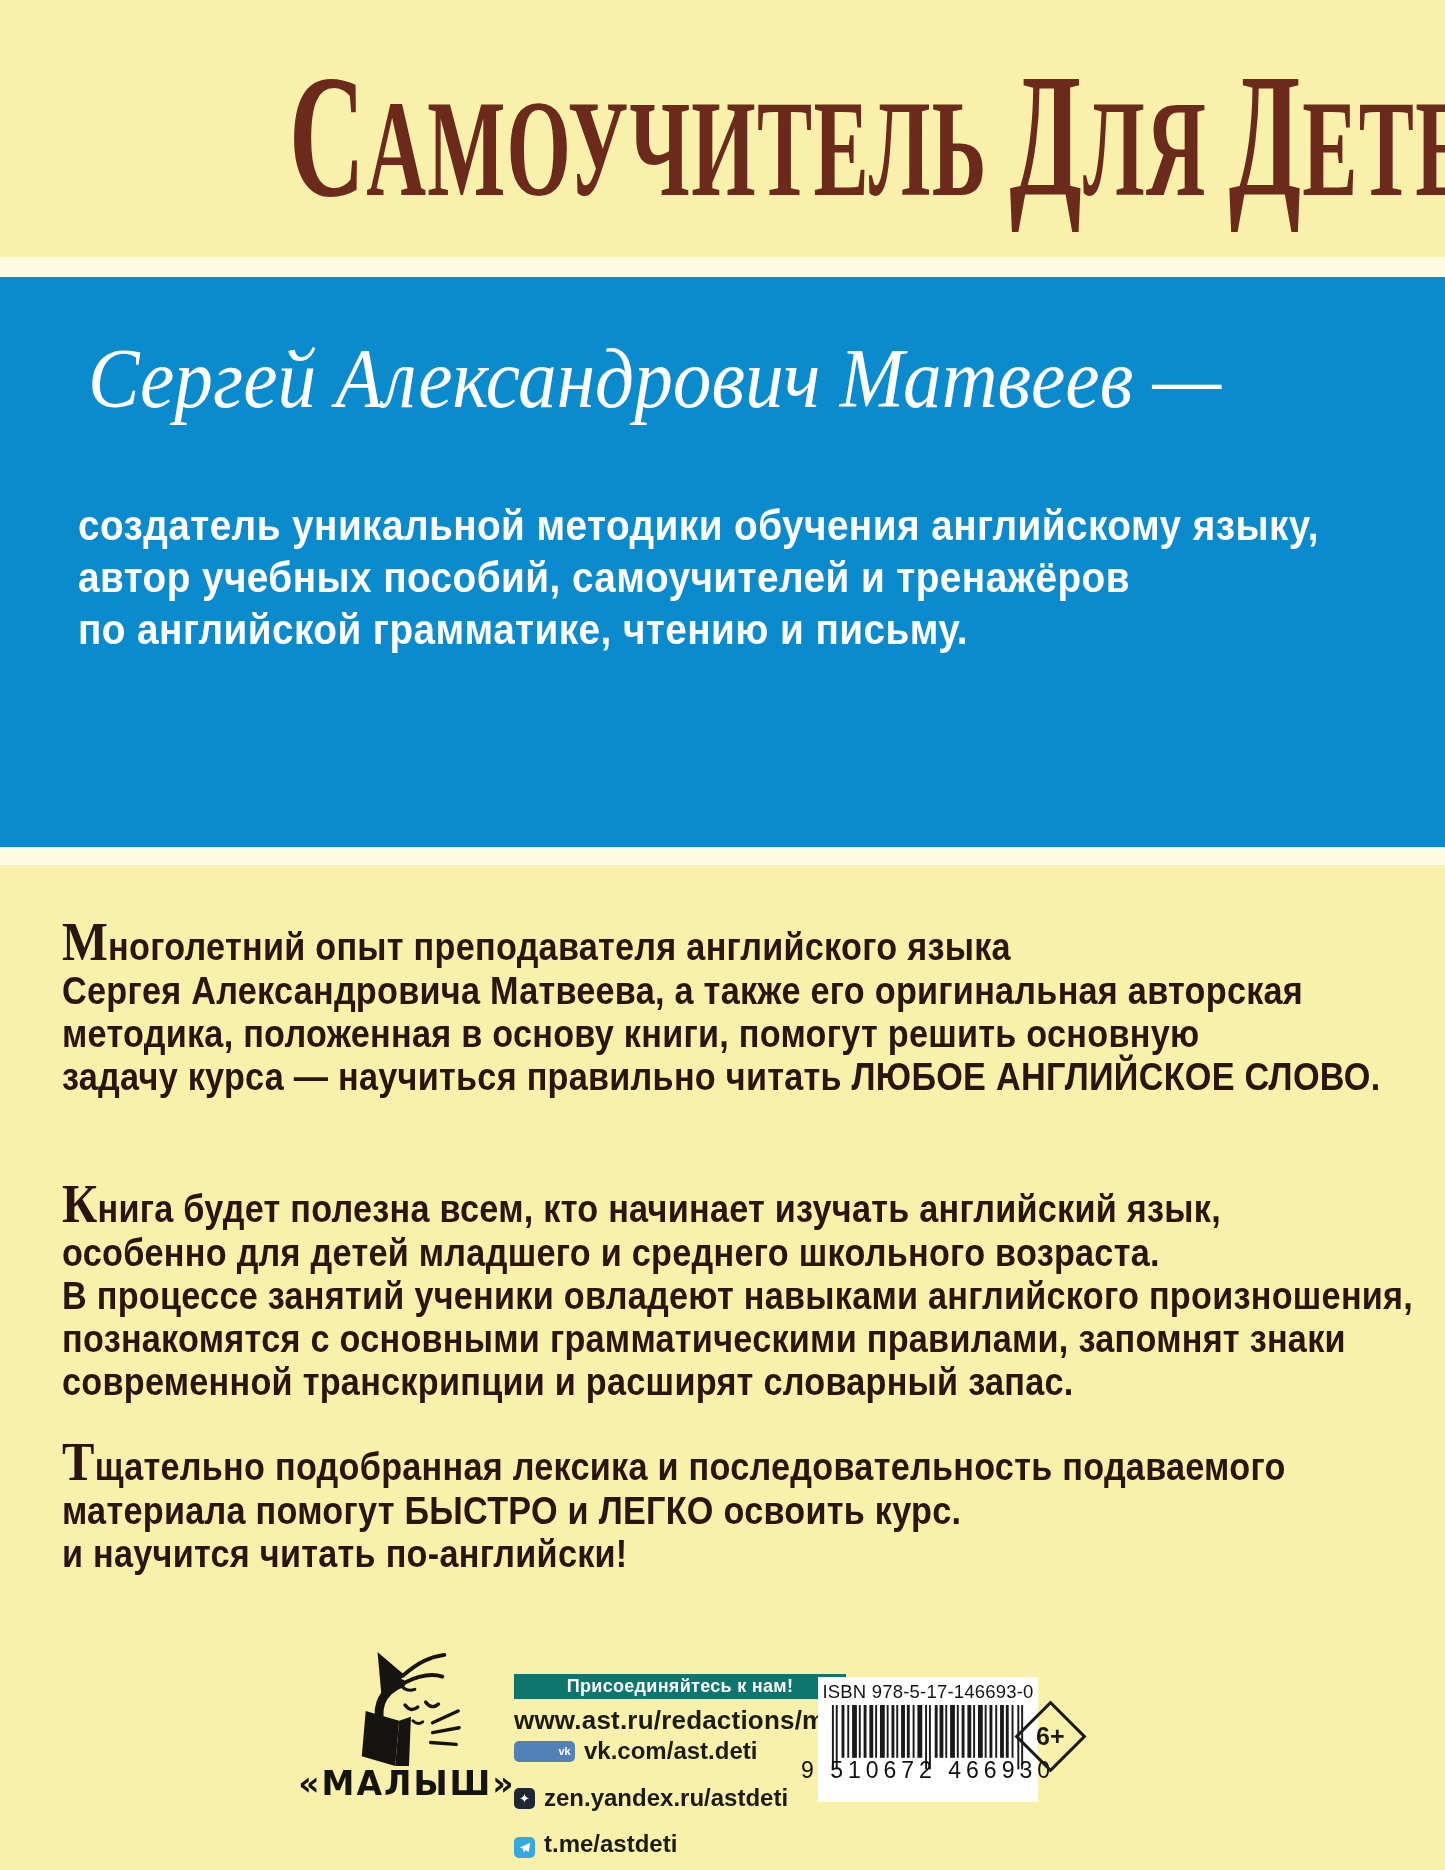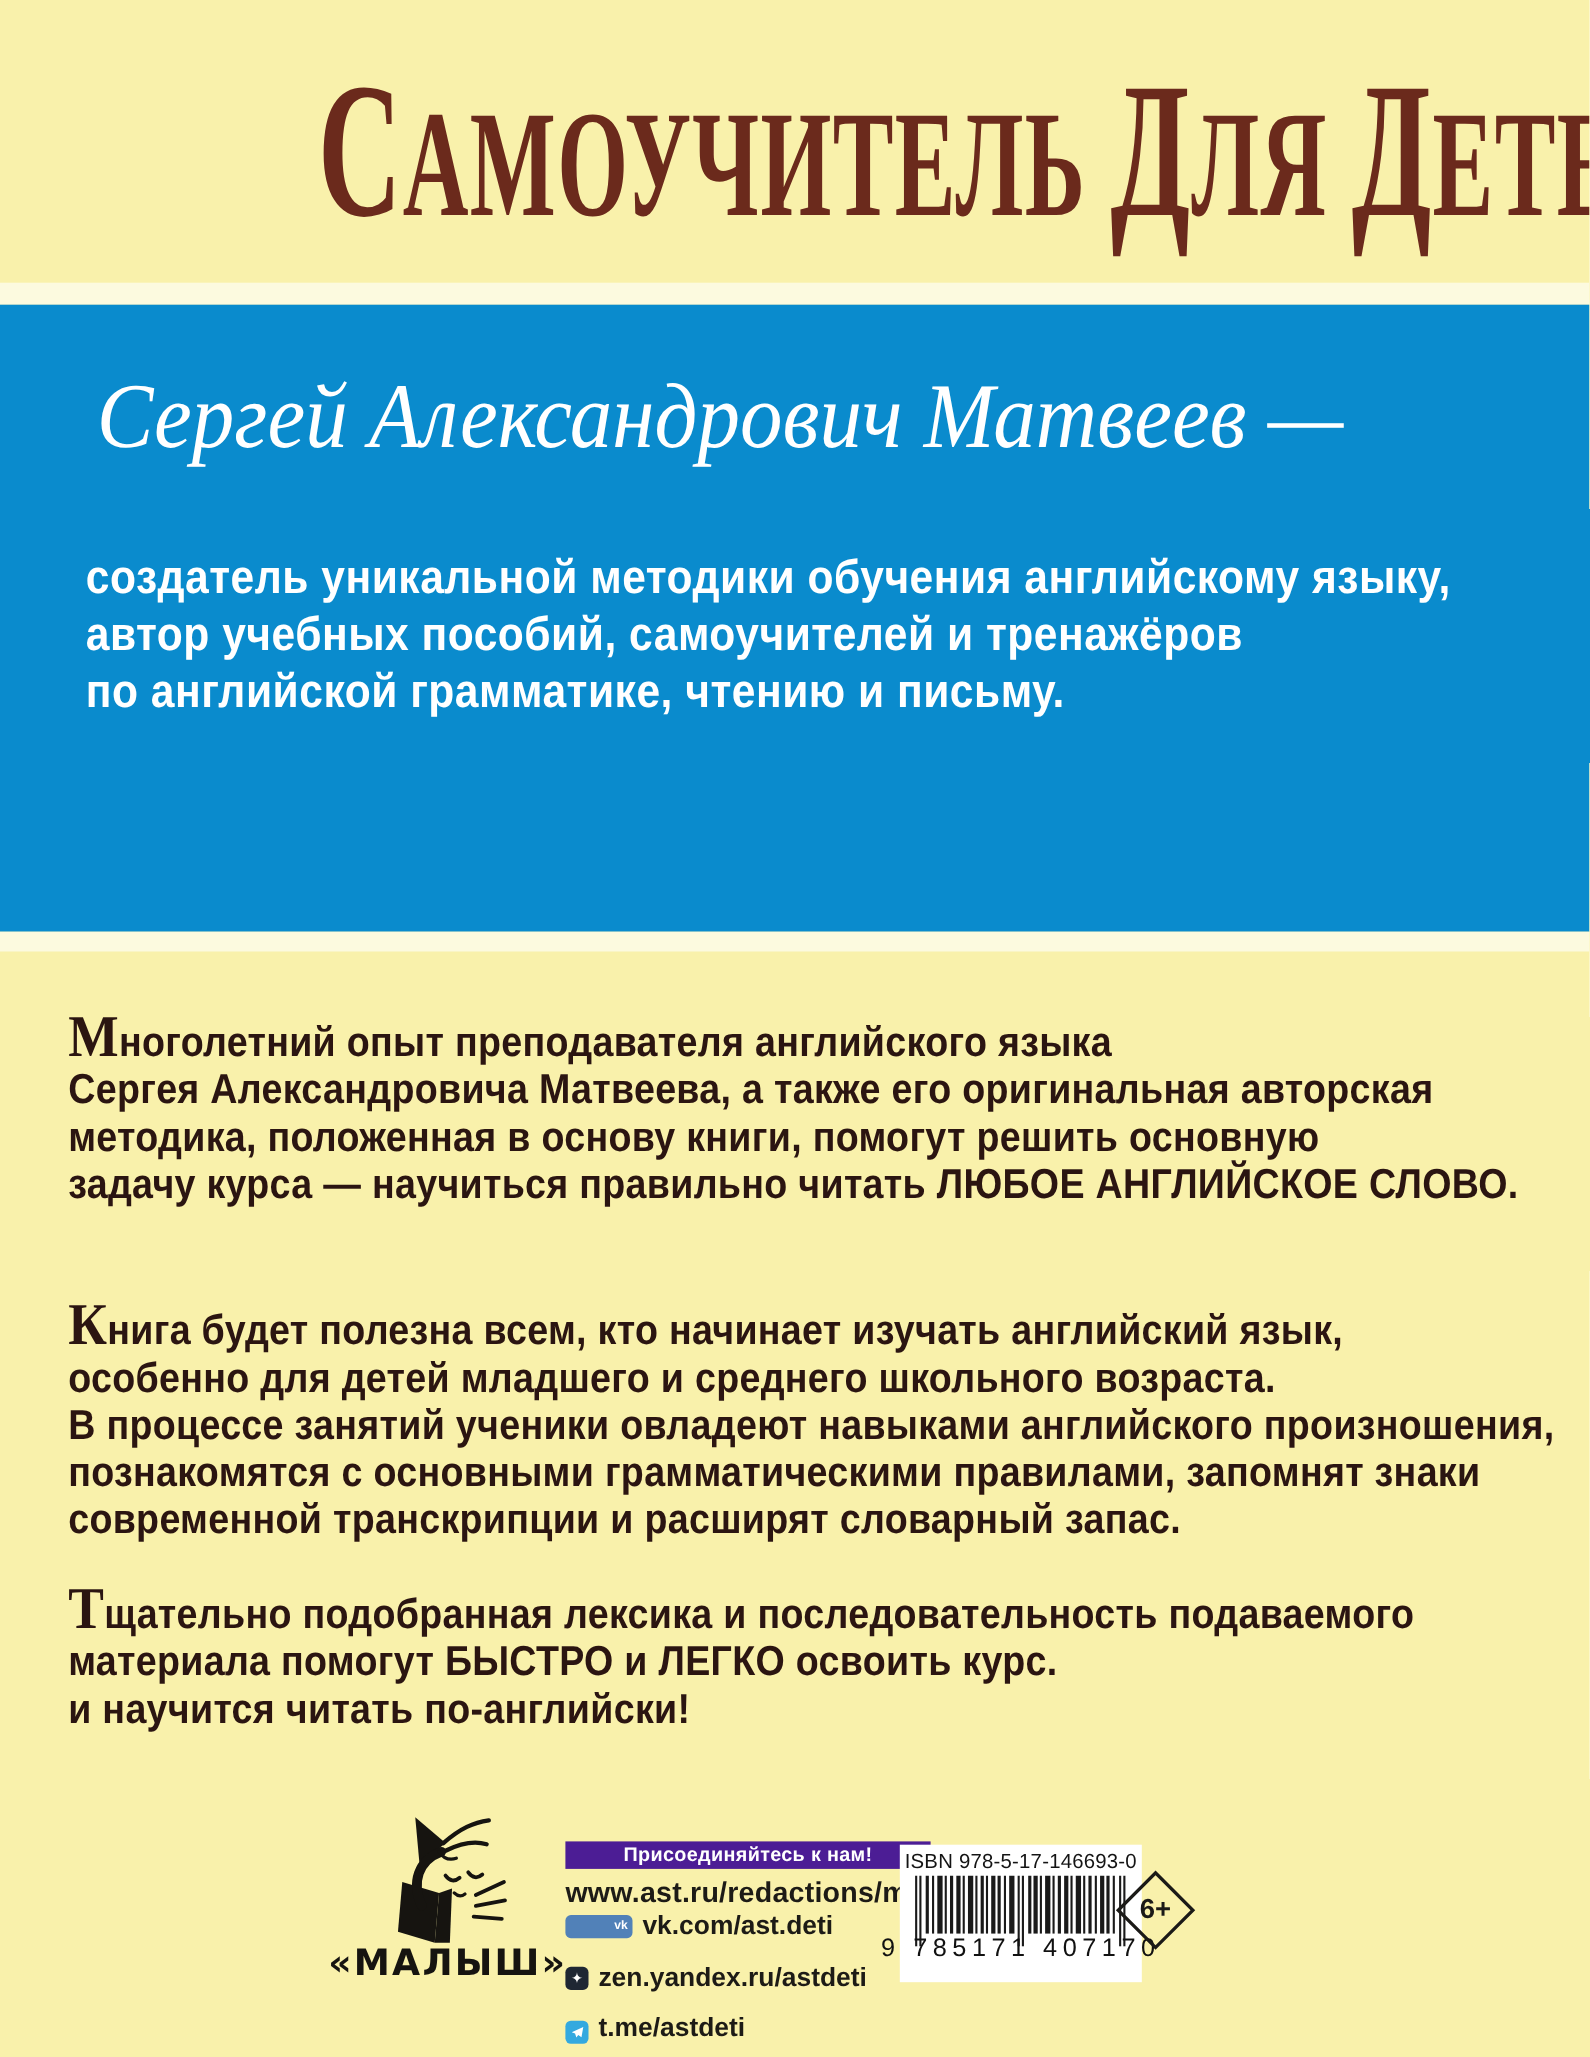--- a/index.html
+++ b/index.html
@@ -74,21 +74,21 @@
   .logo-art { position:absolute; left:348px; top:1650px; width:118px; height:118px; }
   .logo-text {
     position:absolute; left:292px; top:1764px; width:230px;
     text-align:center;
     font-family:"DejaVu Sans", sans-serif;
     font-weight:bold; font-size:33px; letter-spacing:2px;
     color:#161410; white-space:nowrap;
   }
   .join-badge {
     position:absolute; left:514px; top:1674px; width:332px; height:25px;
-    background:#4c1d95; color:#FFFFFF;
+    background:#0f766e; color:#FFFFFF;
     display:flex; align-items:center; justify-content:center;
     font-size:18px; font-weight:bold; letter-spacing:0.3px;
   }
   .website {
     position:absolute; left:514px; top:1705px;
     font-size:26px; font-weight:bold; color:#1D1B16; letter-spacing:0.2px;
   }
   .social-row {
     position:absolute; left:514px; height:22px;
     display:flex; align-items:center; gap:9px;
@@ -254,20 +254,20 @@
           <rect x="161" y="0" width="2" height="64"></rect>
         <rect x="166" y="0" width="3" height="64"></rect>
           <rect x="172" y="0" width="2" height="64"></rect>
         <rect x="177" y="0" width="4" height="64"></rect>
           <rect x="183" y="0" width="3" height="64"></rect>
         <rect x="189" y="0" width="2" height="64"></rect>
         <rect x="195" y="0" width="2" height="78"></rect>
           <rect x="199" y="0" width="2" height="78"></rect>
       </g>
     </svg>
-    <div class="bdigits">9 785171 407170</div>
+    <div class="bdigits">9 510672 466930</div>
   </div>
 
   <div class="age-diamond">
     <span>6+</span>
   </div>
 
 </div>
 
 </body></html>

